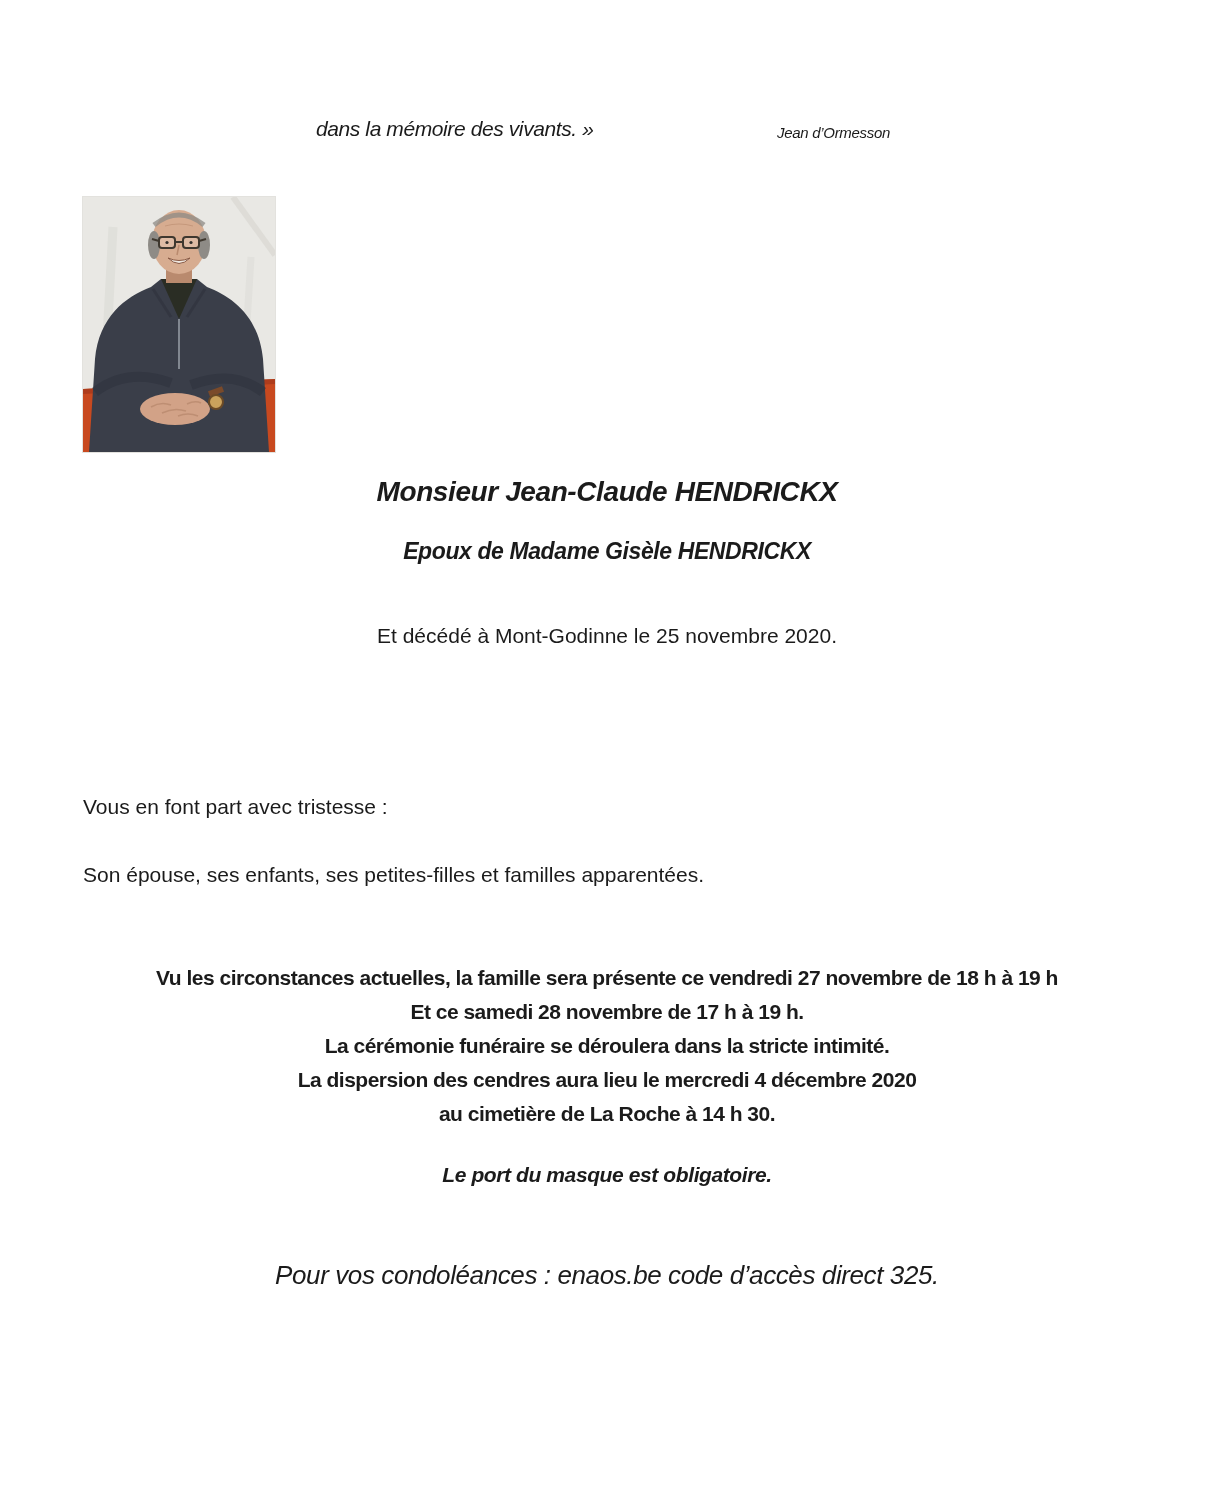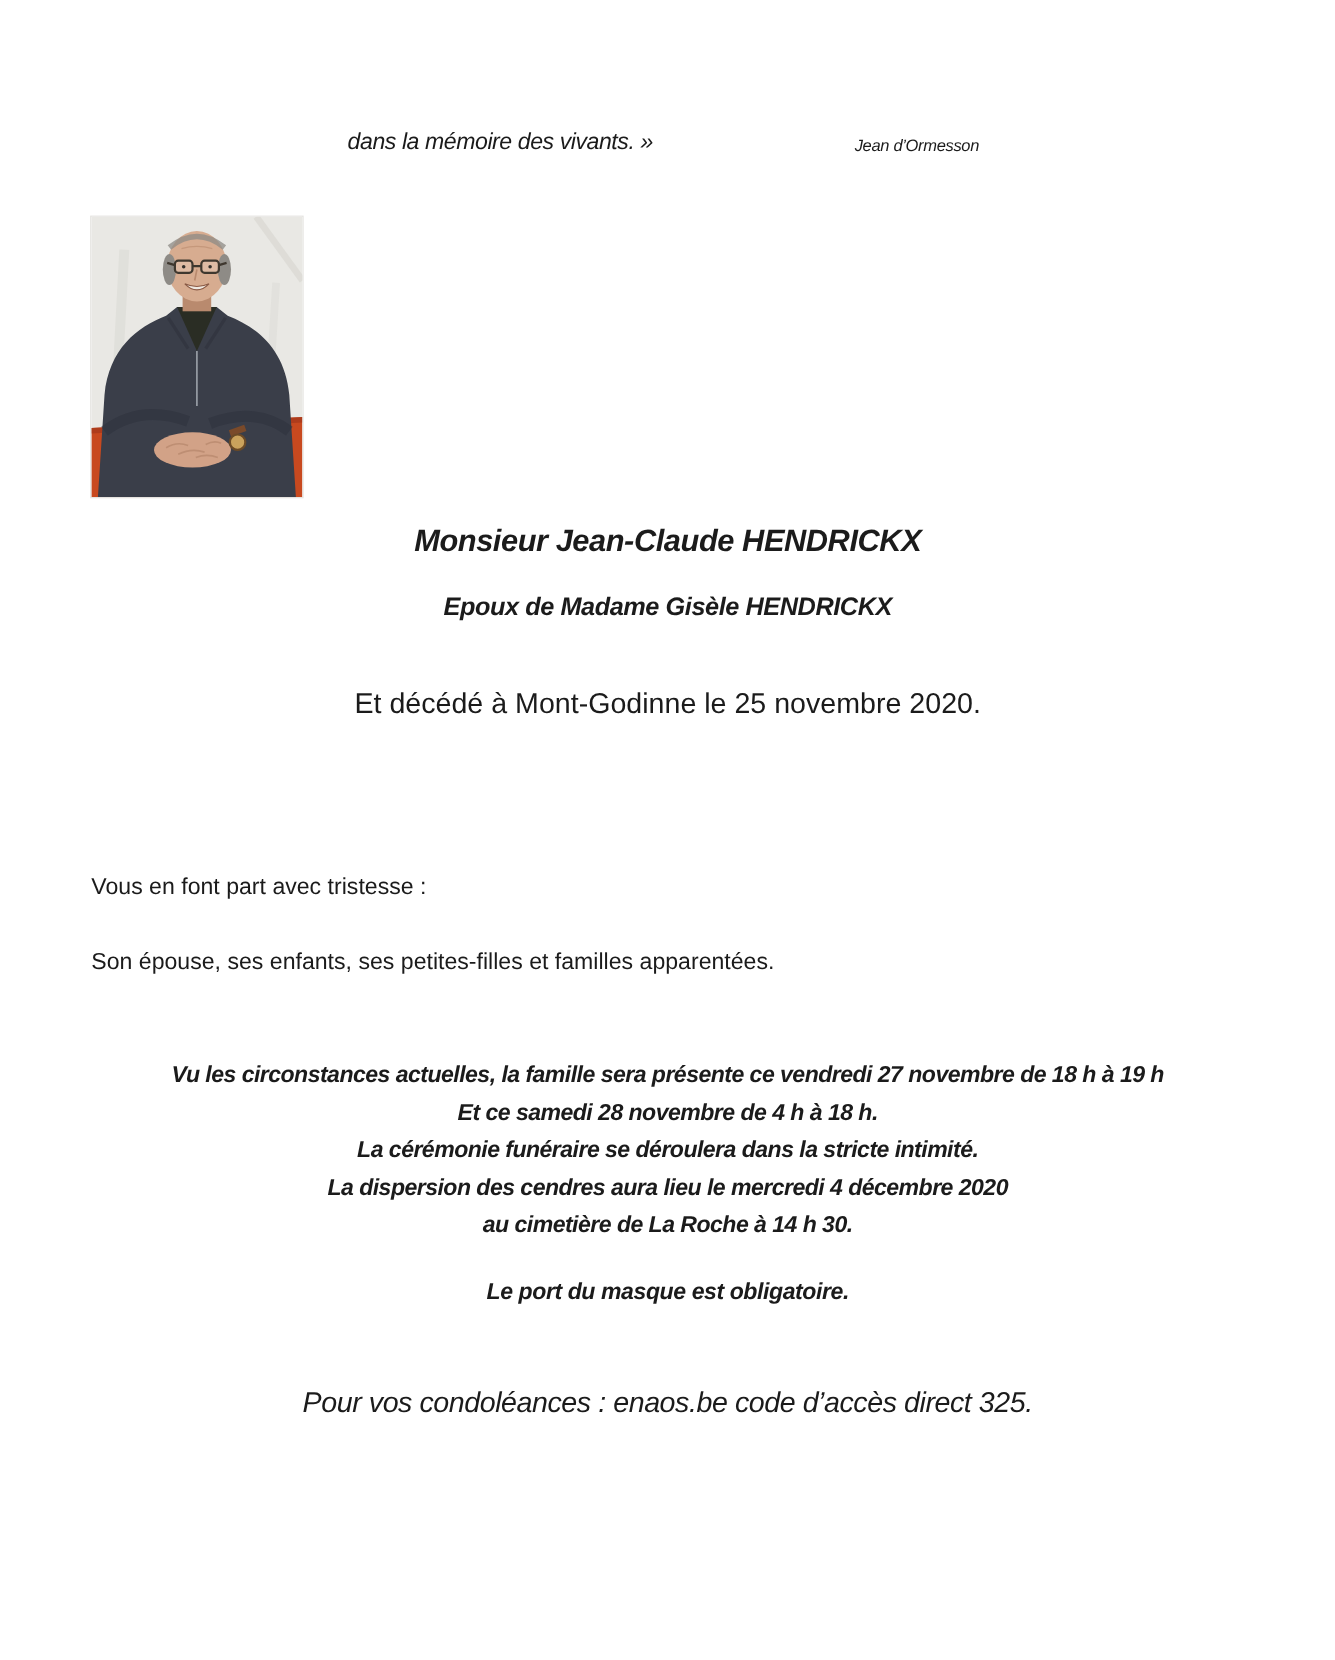--- a/index.html
+++ b/index.html
@@ -44,35 +44,35 @@
     position:absolute;top:538px;left:0;width:1214px;
     text-align:center;font-weight:bold;font-style:italic;
     font-size:23px;letter-spacing:-0.4px;white-space:nowrap;
   }
   .birth{
     position:absolute;top:592px;left:0;width:1214px;
     text-align:center;font-size:21px;white-space:nowrap;
   }
   .death{
     position:absolute;top:624px;left:0;width:1214px;
-    text-align:center;font-size:26px;white-space:nowrap;
+    text-align:center;font-size:21px;white-space:nowrap;
   }
   
   .intro{
     position:absolute;top:795px;left:83px;
     font-size:21px;white-space:nowrap;
   }
   .family{
     position:absolute;top:863px;left:83px;
     font-size:21px;white-space:nowrap;
   }
   
   .ceremony{
     position:absolute;top:961px;left:0;width:1214px;
-    text-align:center;font-weight:bold;font-style:italic;
+    text-align:center;font-weight:bold;
     font-size:21px;line-height:34px;letter-spacing:-0.5px;
   }
   .ceremony div{white-space:nowrap;}
   .mask{
     position:absolute;top:1163px;left:0;width:1214px;
     text-align:center;font-weight:bold;font-style:italic;
     font-size:21px;letter-spacing:-0.4px;white-space:nowrap;
   }
   .condolences{
     position:absolute;top:1260px;left:0;width:1214px;
@@ -137,21 +137,21 @@
 
   <div class="name">Monsieur Jean-Claude HENDRICKX</div>
   <div class="spouse">Epoux de Madame Gisèle HENDRICKX</div>
   <div class="death">Et décédé à Mont-Godinne le 25 novembre 2020.</div>
 
   <div class="intro">Vous en font part avec tristesse :</div>
   <div class="family">Son épouse, ses enfants, ses petites-filles et familles apparentées.</div>
 
   <div class="ceremony">
     <div>Vu les circonstances actuelles, la famille sera présente ce vendredi 27 novembre de 18 h à 19 h</div>
-    <div>Et ce samedi 28 novembre de 4 h à 18 h.</div>
+    <div>Et ce samedi 28 novembre de 17 h à 19 h.</div>
     <div>La cérémonie funéraire se déroulera dans la stricte intimité.</div>
     <div>La dispersion des cendres aura lieu le mercredi 4 décembre 2020</div>
     <div>au cimetière de La Roche à 14 h 30.</div>
   </div>
   <div class="mask">Le port du masque est obligatoire.</div>
 
   <div class="condolences">Pour vos condoléances : enaos.be code d’accès direct 325.</div>
 
 </div>
 

